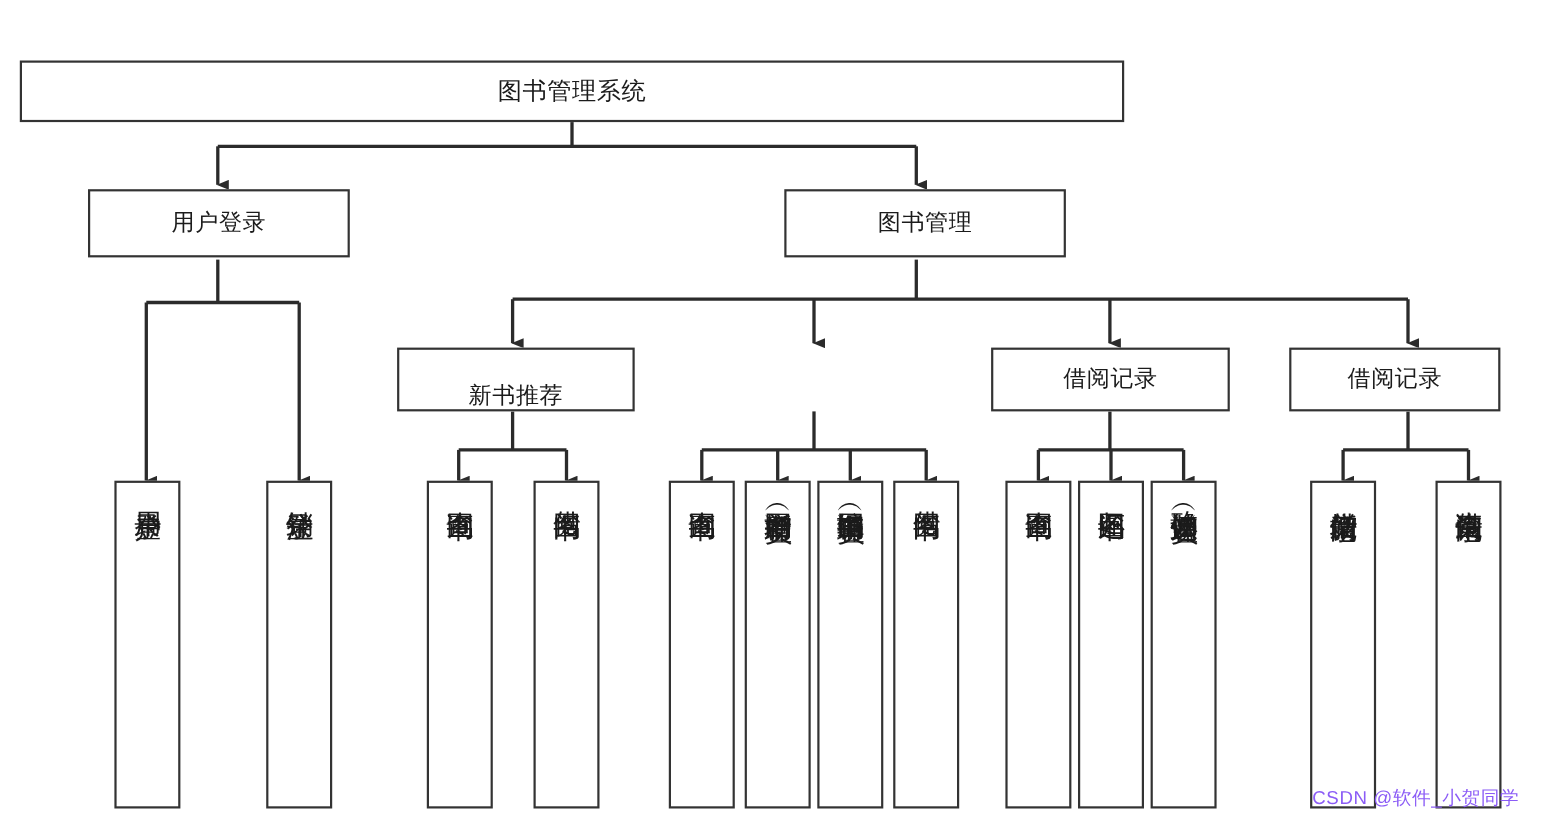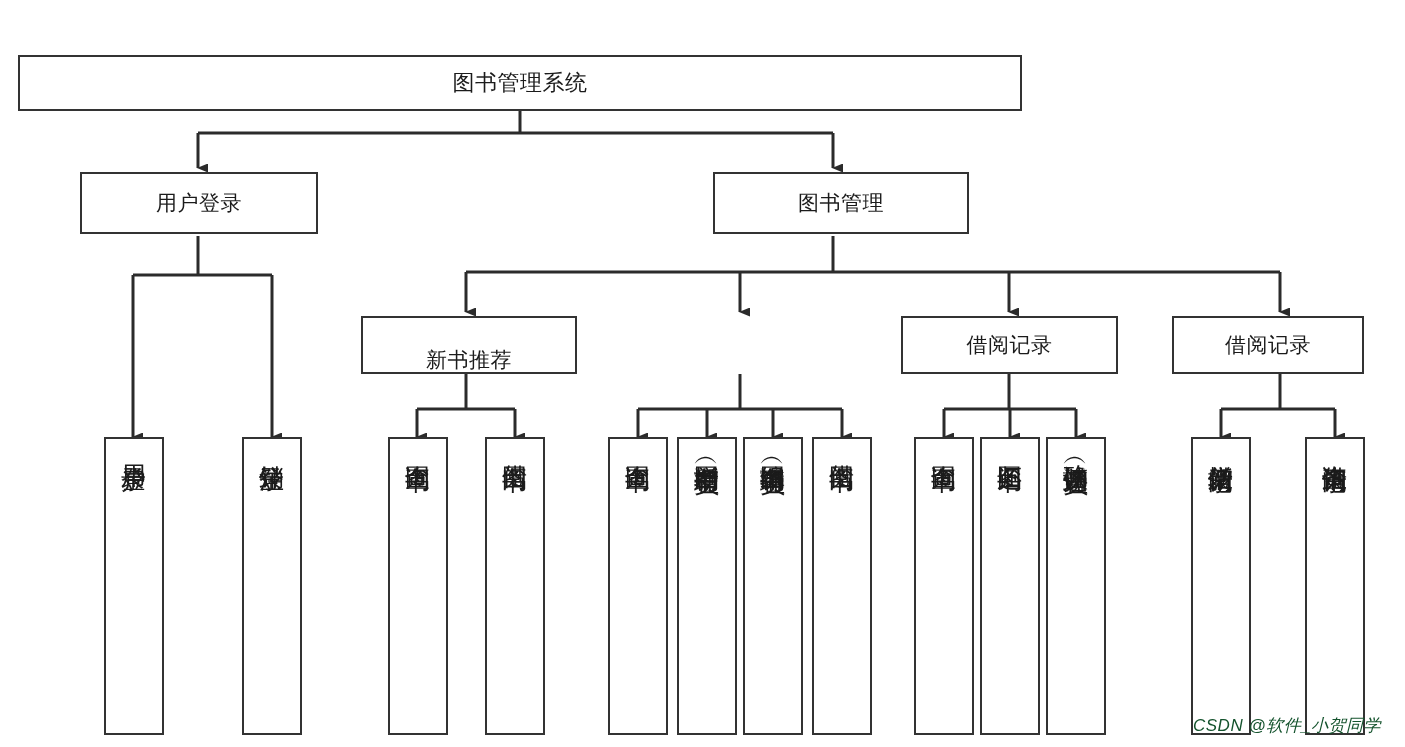--- a/index.html
+++ b/index.html
@@ -55,25 +55,24 @@
     font-size: 25px;
     line-height: 1.12;
     letter-spacing: 1px;
     white-space: nowrap;
     display: block;
   }
   .node.root .node-label { font-size: 22px; }
   .watermark {
     position: absolute;
     font-size: 17px;
-    color: #14532d;
+    color: #8b5cf6;
     letter-spacing: 0.5px;
     white-space: nowrap;
     user-select: none;
-    font-style: italic;
   }
 </style>
 </head>
 <body>
 
 <div id="diagram-root">
 
   <svg class="connectors" viewBox="0 0 1405 747" xmlns="http://www.w3.org/2000/svg">
     <defs>
       <marker id="arrow" markerWidth="9" markerHeight="11" refX="4.5" refY="10" orient="auto" markerUnits="userSpaceOnUse">

